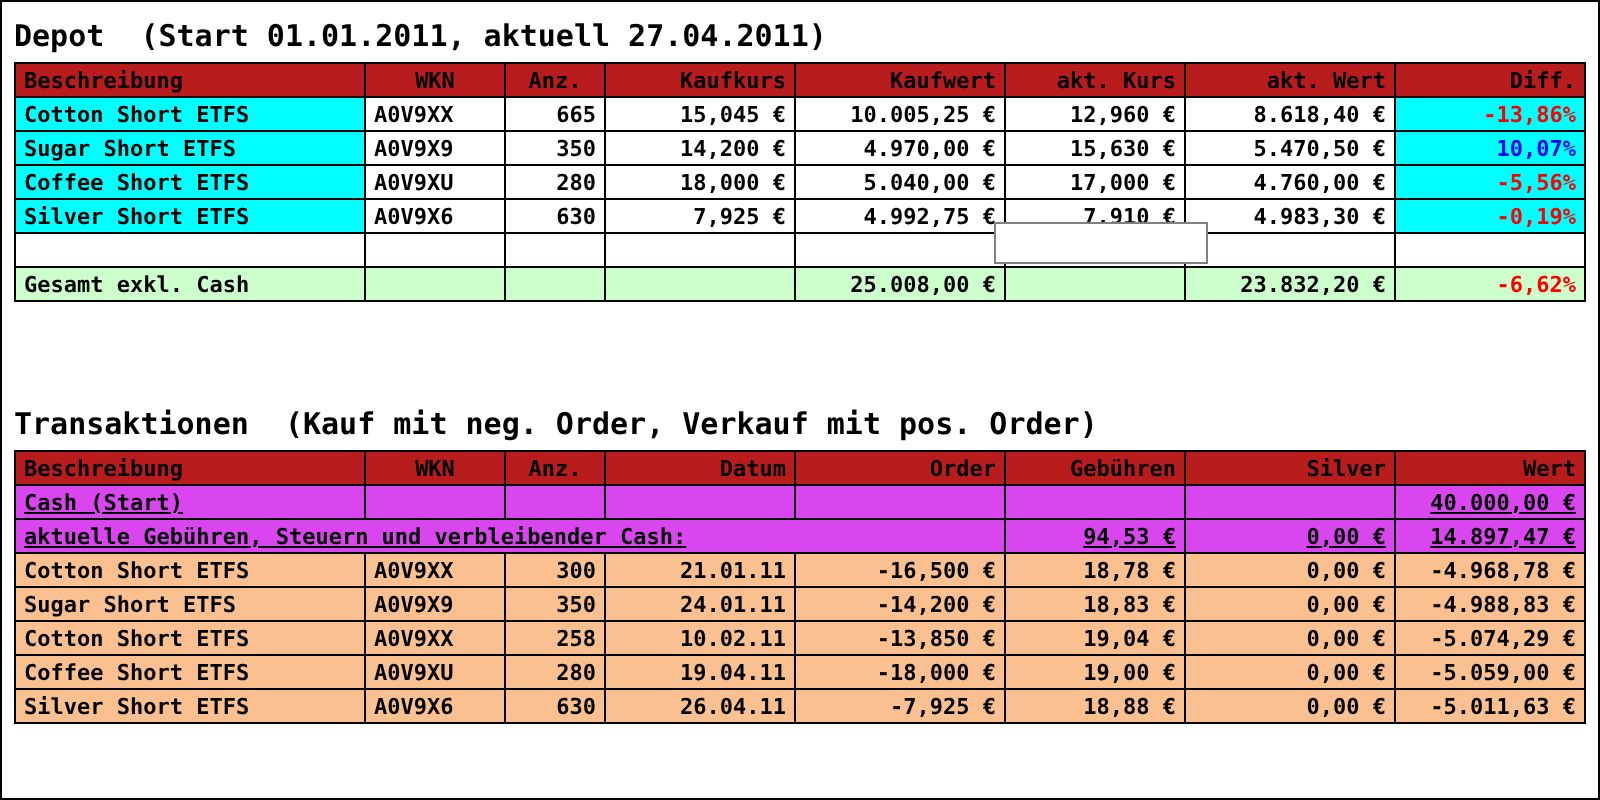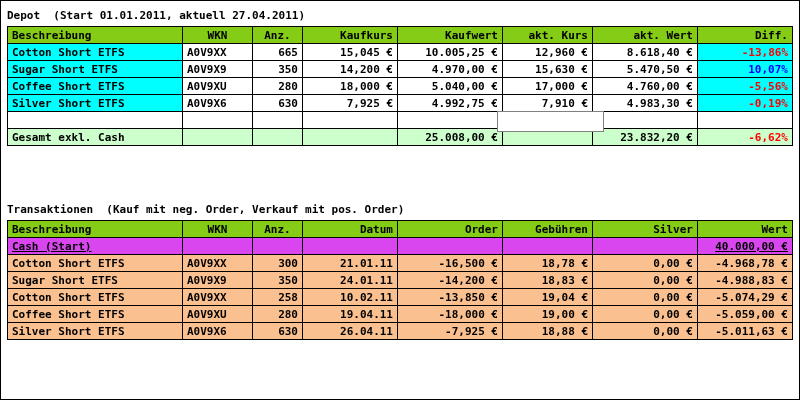--- a/index.html
+++ b/index.html
@@ -19,21 +19,21 @@
     position: relative;
     width: 800px;
     height: 400px;
     box-sizing: border-box;
     border: 1px solid #000000;
     background: #ffffff;
   }
 
   .section-title {
     font-family: "DejaVu Sans Mono", "Liberation Mono", monospace;
-    font-size: 11px;
+    font-size: 15px;
     font-weight: bold;
     color: #000000;
     padding: 4px 0 4px 6px;
     white-space: pre;
   }
 
   table.grid {
     border-collapse: collapse;
     table-layout: fixed;
     margin-left: 6px;
@@ -43,21 +43,21 @@
     border: 1px solid #000000;
     padding: 1px 4px;
     height: 17px;
     box-sizing: border-box;
     white-space: nowrap;
     overflow: hidden;
     font-weight: bold;
     font-family: "DejaVu Sans Mono", "Liberation Mono", monospace;
   }
   .hdr {
-    background: #84cc16;
+    background: #b91c1c;
     text-align: center;
   }
   .hdr.l { text-align: left; }
   .r { text-align: right; }
   .c { text-align: left; }
   .l { text-align: left; }
 
   .cyan { background: #00ffff; }
   .white { background: #ffffff; }
   .green { background: #ccffcc; }
@@ -210,20 +210,26 @@
           <td class="lightyellow l">Cash (Start)</td>
           <td class="lightyellow"></td>
           <td class="lightyellow"></td>
           <td class="lightyellow"></td>
           <td class="lightyellow"></td>
           <td class="lightyellow"></td>
           <td class="lightyellow"></td>
           <td class="lightyellow r">40.000,00 €</td>
         </tr>
         <tr>
+          <td class="lightyellow l" colspan="5">aktuelle Gebühren, Steuern und verbleibender Cash:</td>
+          <td class="lightyellow r">94,53 €</td>
+          <td class="lightyellow r">0,00 €</td>
+          <td class="lightyellow r">14.897,47 €</td>
+        </tr>
+        <tr>
           <td class="orange l">Cotton Short ETFS</td>
           <td class="orange c">A0V9XX</td>
           <td class="orange r">300</td>
           <td class="orange r">21.01.11</td>
           <td class="orange r">-16,500 €</td>
           <td class="orange r">18,78 €</td>
           <td class="orange r">0,00 €</td>
           <td class="orange r">-4.968,78 €</td>
         </tr>
         <tr>

